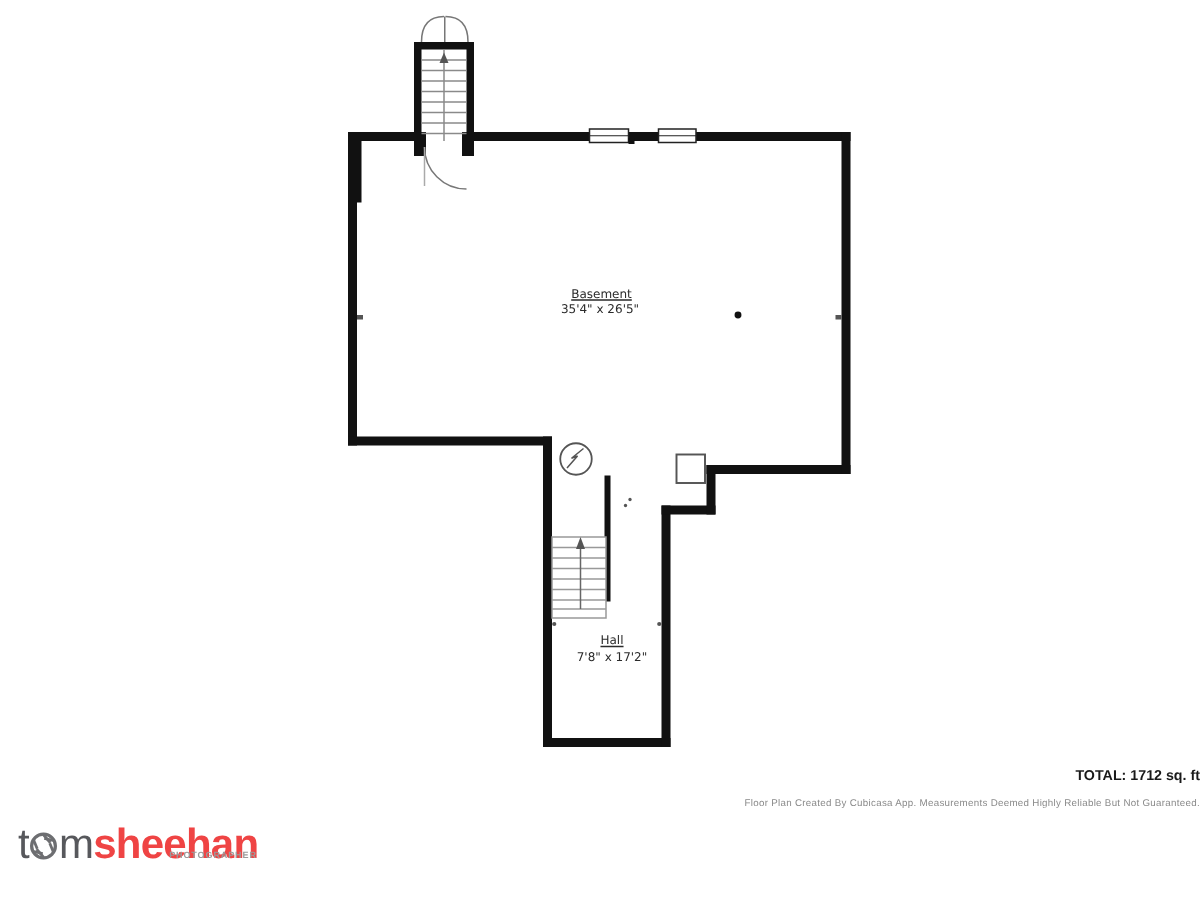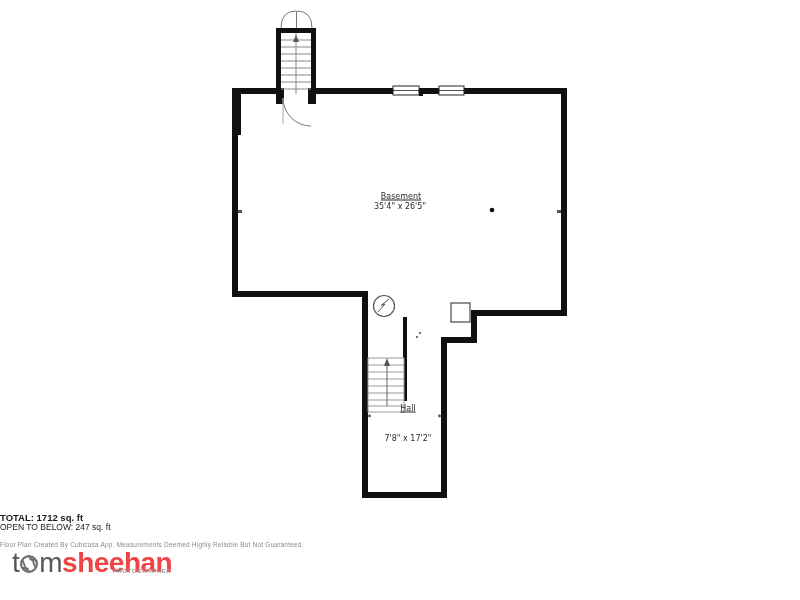--- a/index.html
+++ b/index.html
@@ -2,21 +2,21 @@
 <html><head>
 <meta charset="utf-8">
 <style>
   html,body{margin:0;padding:0;background:#fff;}
   .canvas{position:relative;width:800px;height:600px;background:#ffffff;overflow:hidden;
           font-family:"Liberation Sans",sans-serif;}
   .plan-svg{position:absolute;left:0;top:0;}
   .room-label{position:absolute;transform:translate(-50%,-50%);color:#2b2b2b;
               font-family:"DejaVu Sans",sans-serif;font-size:8px;line-height:9px;
               white-space:nowrap;text-align:center;}
-  .summary{position:absolute;left:0;right:0;top:512px;text-align:left;color:#1a1a1a;
+  .summary{position:absolute;left:0;right:0;top:512px;text-align:right;color:#1a1a1a;
            font-family:"Liberation Sans",sans-serif;font-size:8.5px;line-height:9px;}
   .summary .total{font-weight:bold;font-size:9.5px;line-height:11px;}
   .summary .disclaimer{margin-top:8px;font-size:6.5px;color:#8a8a8a;letter-spacing:0.2px;}
   .logo{position:absolute;left:12px;top:549px;display:inline-block;white-space:nowrap;
         font-size:28px;line-height:28px;letter-spacing:-0.5px;}
   .logo .gray{color:#57585c;}
   .logo .green{color:#ef4444;font-weight:bold;}
   .logo .aperture{vertical-align:-2px;}
   .logo .tagline{position:absolute;right:1px;bottom:-8px;font-size:6px;letter-spacing:0.6px;
                  color:#9b9b9b;font-weight:bold;}
@@ -113,26 +113,25 @@
       <rect x="557" y="210" width="4" height="3"></rect>
       <circle cx="369.5" cy="416" r="1.4"></circle>
       <circle cx="439.5" cy="416" r="1.4"></circle>
       <circle cx="417" cy="337" r="1.1"></circle>
       <circle cx="420" cy="333" r="1.1"></circle>
     </g>
   </svg>
 
   <div class="room-label" style="left:401px;top:196px;text-decoration:underline;">Basement</div>
   <div class="room-label" style="left:400px;top:206px;">35'4" x 26'5"</div>
-  <div class="room-label" style="left:408px;top:408px;text-decoration:underline;">Hall</div>
+  <div class="room-label" style="left:408px;top:427px;text-decoration:underline;">Hall</div>
   <div class="room-label" style="left:408px;top:438px;">7'8" x 17'2"</div>
 
   <div class="summary">
     <div class="total">TOTAL: 1712 sq. ft</div>
-    <div>OPEN TO BELOW: 247 sq. ft</div>
     <div class="disclaimer">Floor Plan Created By Cubicasa App. Measurements Deemed Highly Reliable But Not Guaranteed.</div>
   </div>
 
   <div class="logo">
     <span class="gray">t</span><svg class="aperture" width="20" height="20" viewBox="-12 -12 24 24">
       <circle cx="0" cy="0" r="9.5" fill="none" stroke="#6d6e71" stroke-width="2.6"></circle>
       <g stroke="#6d6e71" stroke-width="2.2">
         <line x1="0" y1="-9" x2="5.5" y2="-2.5"></line>
         <line x1="7.8" y1="-4.5" x2="0.6" y2="-6"></line>
         <line x1="7.8" y1="4.5" x2="5" y2="-2.2"></line>

